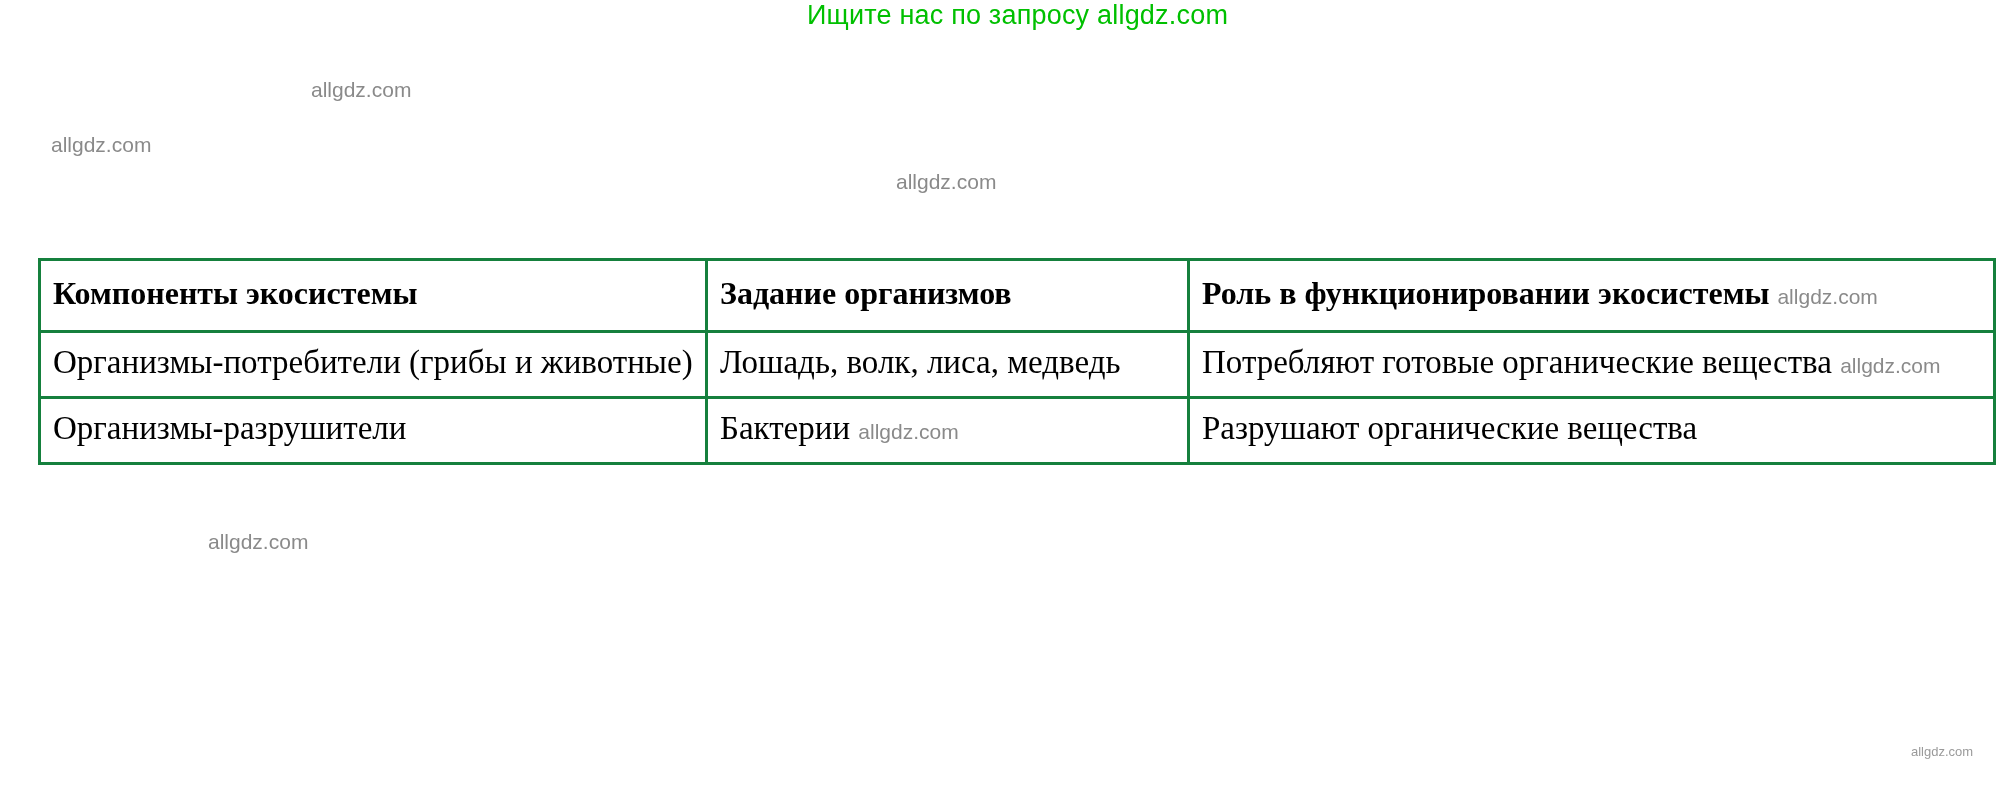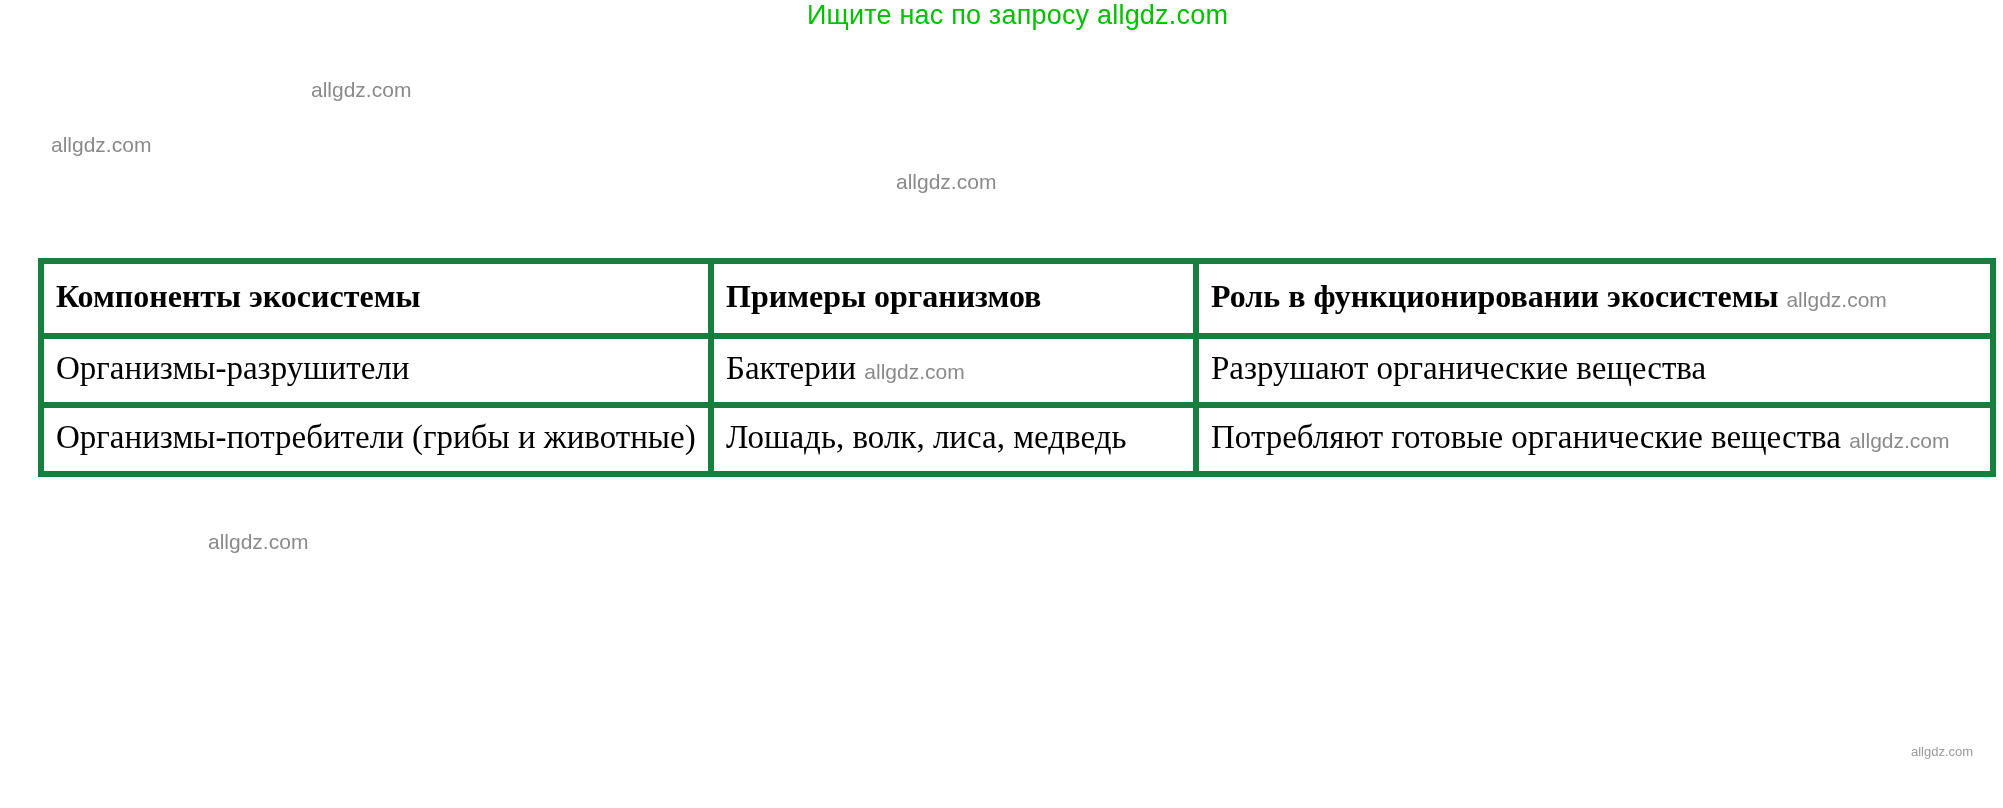--- a/index.html
+++ b/index.html
@@ -88,21 +88,21 @@
 
   table.eco {
     position: absolute;
     top: 258px;
     left: 22px;
     width: 1958px;
     border-collapse: collapse;
     table-layout: fixed;
   }
   table.eco td {
-    border: 6px solid #15803d;
+    border: 3px solid #15803d;
     vertical-align: top;
     padding: 6px 12px 10px 12px;
     font-size: 33px;
     line-height: 1.42;
   }
   table.eco thead td {
     font-weight: bold;
     font-size: 32px;
     padding-top: 10px;
     padding-bottom: 14px;
@@ -136,34 +136,34 @@
   <div class="title">
     <span class="wm-inline">allgdz.com</span>
   </div>
 
   <div class="wm wm-2">allgdz.com</div>
 
   <table class="eco">
     <thead>
       <tr>
         <td class="col1">Компоненты экосистемы</td>
-        <td class="col2">Примеры организмов</td>
+        <td class="col2">Задание организмов</td>
         <td class="col3"><span>Роль в функционировании экосистемы</span> <span class="wm-inline">allgdz.com</span></td>
       </tr>
     </thead>
     <tbody>
       <tr>
+        <td class="col1">Организмы-потребители (грибы и животные)</td>
+        <td class="col2">Лошадь, волк, лиса, медведь</td>
+        <td class="col3"><span>Потребляют готовые органические вещества</span> <span class="wm-inline">allgdz.com</span></td>
+      </tr>
+      <tr>
         <td class="col1">Организмы-разрушители</td>
         <td class="col2"><span>Бактерии</span> <span class="wm-inline">allgdz.com</span></td>
         <td class="col3">Разрушают органические вещества</td>
-      </tr>
-      <tr>
-        <td class="col1">Организмы-потребители (грибы и животные)</td>
-        <td class="col2">Лошадь, волк, лиса, медведь</td>
-        <td class="col3"><span>Потребляют готовые органические вещества</span> <span class="wm-inline">allgdz.com</span></td>
       </tr>
     </tbody>
   </table>
 
   <div class="wm wm-5">allgdz.com</div>
   <div class="wm wm-corner">allgdz.com</div>
 
 
 </div>
 

